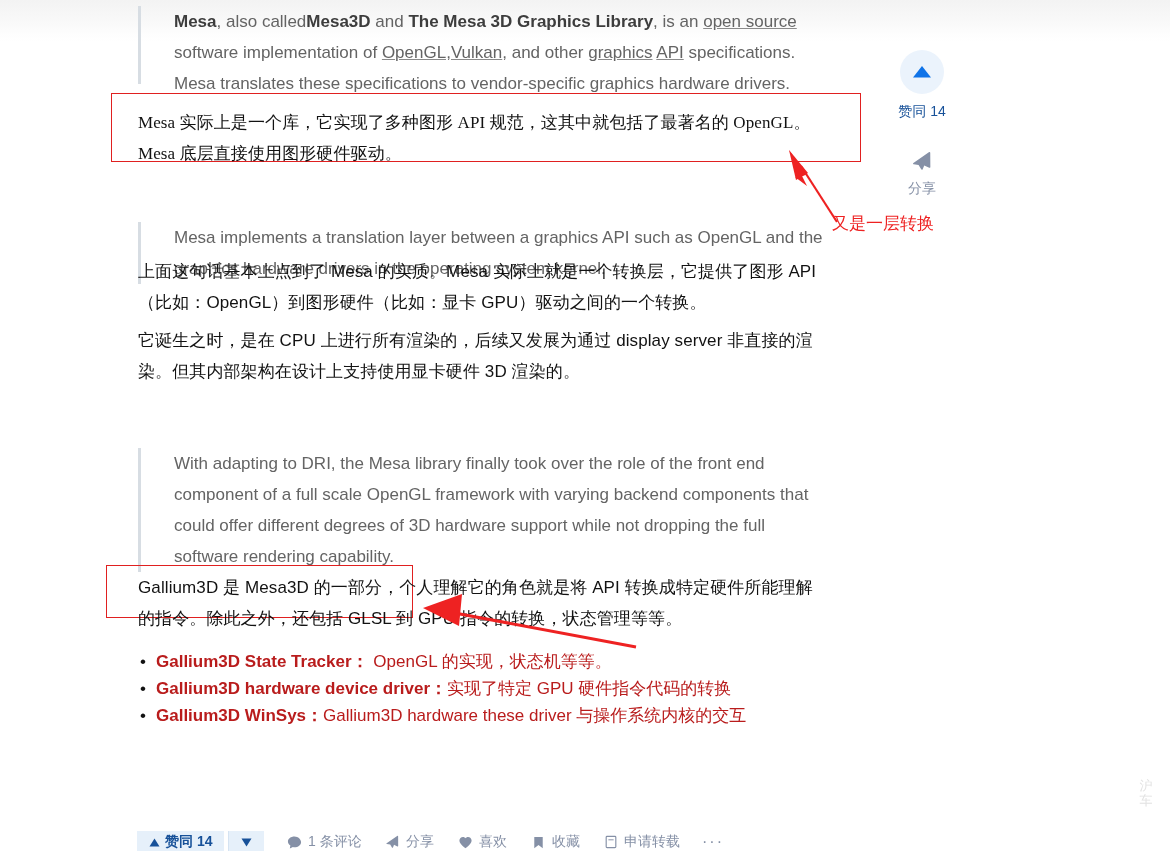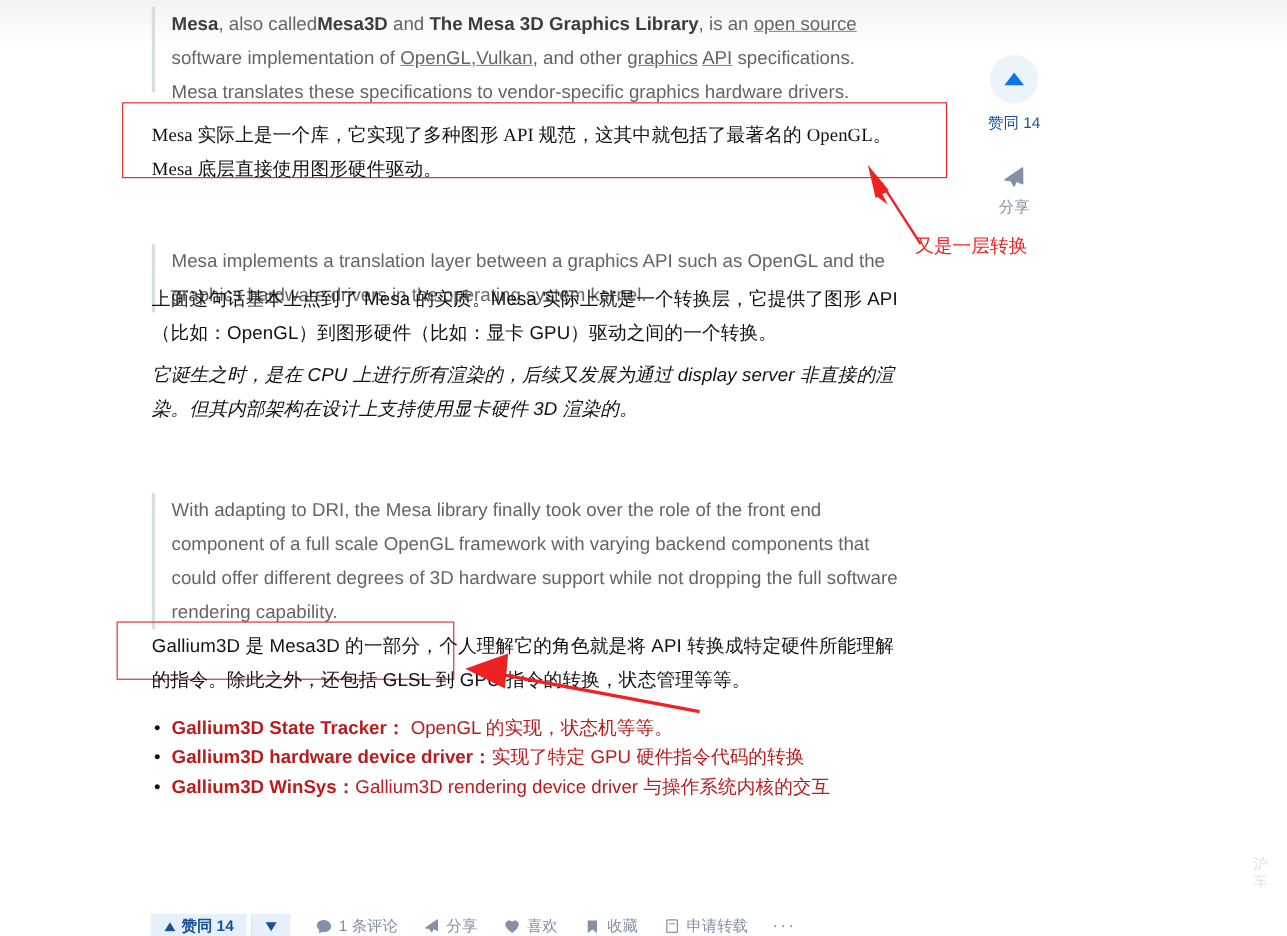--- a/index.html
+++ b/index.html
@@ -42,21 +42,21 @@
     color: #121212;
     letter-spacing: 0.1px;
   }
   .para b { font-weight: 700; }
 
   
   .quote {
     position: absolute;
     left: 138px;
     width: 676px;
-    padding-left: 15px;
+    padding-left: 33px;
     border-left: 3px solid #d7dde3;
     box-sizing: border-box;
     color: #646464;
     font-size: 17px;
     line-height: 31px;
   }
   .quote b { font-weight: 700; color: #3d3d3d; }
   .quote .u { text-decoration: underline; text-decoration-color: #8a8a8a; }
 
   
@@ -209,32 +209,32 @@
     <span><b>Mesa</b><span>, also called</span><b>Mesa3D</b><span> and </span><b>The Mesa 3D Graphics Library</b><span>, is an </span><span class="u">open source</span> <span>software implementation of </span><span class="u">OpenGL,Vulkan</span><span>, and other </span><span class="u">graphics</span><span> </span><span class="u">API</span><span> specifications. Mesa translates these specifications to vendor-specific graphics hardware drivers.</span></span>
   </div>
 
   <div class="redbox" style="left:111px;top:93px;width:750px;height:69px;"></div>
   <div class="para" style="left:138px;top:107px;width:690px;font-family:Liberation Serif, serif;">Mesa 实际上是一个库，它实现了多种图形 API 规范，这其中就包括了最著名的 OpenGL。Mesa 底层直接使用图形硬件驱动。</div>
 
   <div class="quote" style="top:178px;height:62px;width:692px;margin-top:44px;">Mesa implements a translation layer between a graphics API such as OpenGL and the graphics hardware drivers in the operating system kernel.</div>
 
   <div class="para" style="top:256px;height:62px;">上面这句话基本上点到了 Mesa 的实质。Mesa 实际上就是一个转换层，它提供了图形 API（比如：OpenGL）到图形硬件（比如：显卡 GPU）驱动之间的一个转换。</div>
 
-  <div class="para" style="top:325px;height:62px;width:692px;font-style:italic;">它诞生之时，是在 CPU 上进行所有渲染的，后续又发展为通过 display server 非直接的渲染。但其内部架构在设计上支持使用显卡硬件 3D 渲染的。</div>
+  <div class="para" style="top:325px;height:62px;width:692px;">它诞生之时，是在 CPU 上进行所有渲染的，后续又发展为通过 display server 非直接的渲染。但其内部架构在设计上支持使用显卡硬件 3D 渲染的。</div>
 
 
   <div class="quote" style="top:448px;height:124px;width:692px;">With adapting to DRI, the Mesa library finally took over the role of the front end component of a full scale OpenGL framework with varying backend components that could offer different degrees of 3D hardware support while not dropping the full software rendering capability.</div>
 
   <div class="redbox" style="left:106px;top:565px;width:307px;height:53px;"></div>
   <div class="para" style="left:138px;top:572px;width:690px;">Gallium3D 是 Mesa3D 的一部分，个人理解它的角色就是将 API 转换成特定硬件所能理解的指令。除此之外，还包括 GLSL 到 GPU 指令的转换，状态管理等等。</div>
 
   <div id="bullet-list">
     <div class="li"><b>Gallium3D State Tracker：</b><span> OpenGL 的实现，状态机等等。</span></div>
     <div class="li"><b>Gallium3D hardware device driver：</b><span>实现了特定 GPU 硬件指令代码的转换</span></div>
-    <div class="li"><b>Gallium3D WinSys：</b><span>Gallium3D rendering device driver 与操作系统内核的交互</span></div>
+    <div class="li"><b>Gallium3D WinSys：</b><span>Gallium3D hardware these driver 与操作系统内核的交互</span></div>
   </div>
 
 
 </div>
 
 <div id="action-rail">
   <div id="upvote-circle">
     <span>
       <svg width="20" height="14" viewBox="0 0 20 14">
           <polygon points="10,1 19,12.5 1,12.5" fill="#0f73e8"></polygon>

